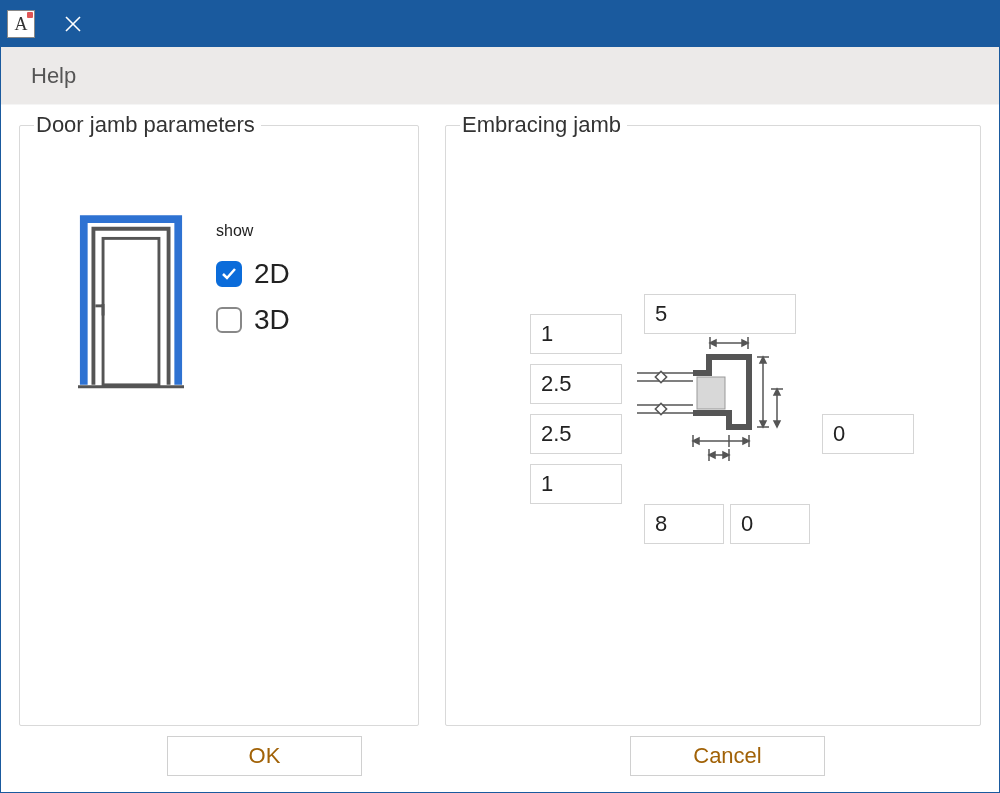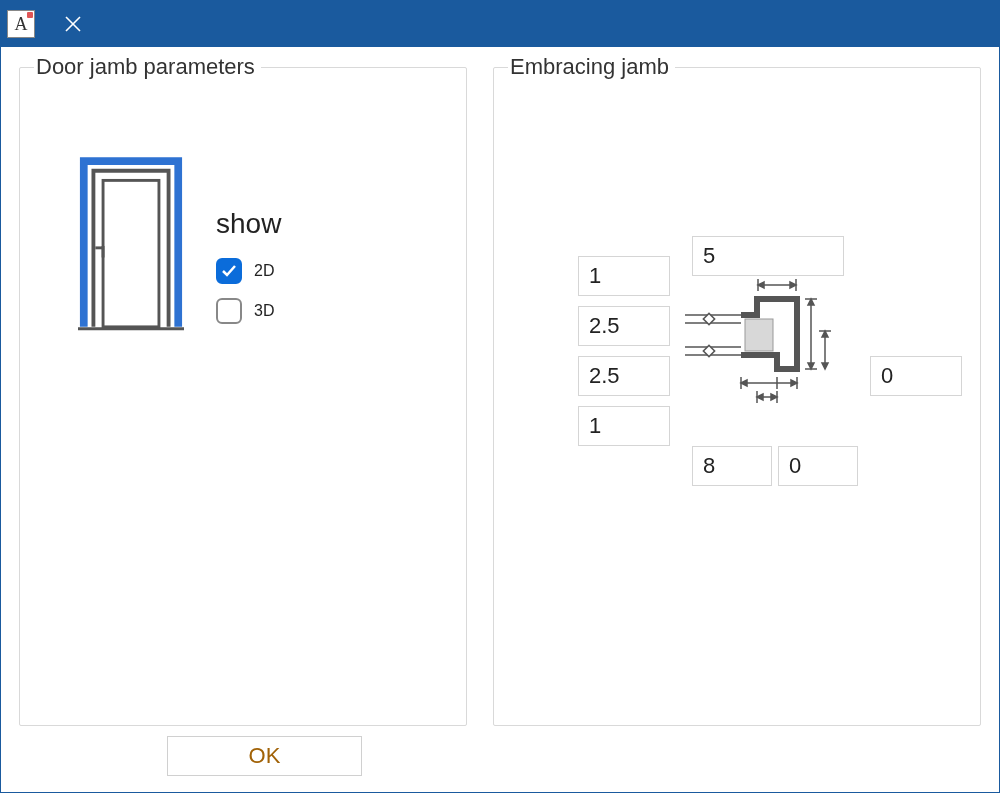--- a/index.html
+++ b/index.html
@@ -90,55 +90,55 @@
     flex: 1;
     display: flex;
     gap: 26px;
   }
   .panel {
     border: 1px solid #d9d9d9;
     border-radius: 2px;
     padding: 0 14px 14px 14px;
     position: relative;
   }
-  .panel-left { width: 448px; }
+  .panel-left { width: 400px; }
   .panel-right { flex: 1; }
   .panel-title {
     font-size: 22px;
     color: #333;
     background: #fff;
     position: relative;
     top: -14px;
     display: inline-block;
     padding: 0 6px 0 2px;
   }
   .left-content {
     display: flex;
     align-items: flex-start;
     gap: 32px;
     padding: 60px 0 0 44px;
   }
   .door-svg { width: 106px; height: 180px; }
   .show-block { padding-top: 10px; }
-  .show-label { font-size: 28px; color: #222; margin-bottom: 18px; margin-top: 44px; }
+  .show-label { font-size: 16px; color: #222; margin-bottom: 18px; }
   .check-row { display: flex; align-items: center; gap: 12px; margin-bottom: 14px; cursor: pointer; }
   .checkbox {
     width: 26px; height: 26px;
     border: 2px solid #888;
     border-radius: 6px;
     display: flex;
     align-items: center;
     justify-content: center;
   }
   .checkbox.checked {
     background: #0b6cda;
     border-color: #0b6cda;
   }
   .checkbox.checked svg { width: 16px; height: 16px; }
-  .check-label { font-size: 16px; color: #222; }
+  .check-label { font-size: 28px; color: #222; }
 
   .right-content {
     position: relative;
     width: 100%;
     height: 420px;
   }
   .num-input {
     position: absolute;
     height: 40px;
     border: 1px solid #d5d5d5;
@@ -185,20 +185,23 @@
       <span>A</span>
     </div>
     <div class="titlebar-close">
       <svg width="16" height="16" viewBox="0 0 16 16">
         <line x1="1" y1="1" x2="15" y2="15" stroke="#fff" stroke-width="1.6"></line>
         <line x1="15" y1="1" x2="1" y2="15" stroke="#fff" stroke-width="1.6"></line>
       </svg>
     </div>
   </div>
 
+  <div class="menubar">
+    <div class="menubar-item">Help</div>
+  </div>
 
   <div class="body-area">
     <div class="panels">
 
       <div class="panel panel-left">
         <div class="panel-title">Door jamb parameters</div>
         <div class="left-content">
           <svg class="door-svg" viewBox="0 0 110 180">
 
             <polyline points="6,176 6,4 104,4 104,176" fill="none" stroke="#2e72d2" stroke-width="8"></polyline>
@@ -299,16 +302,17 @@
             </g>
           </svg>
 
         </div>
       </div>
 
     </div>
 
     <div class="footer">
       <div class="btn btn-ok">OK</div>
+      <div class="btn btn-cancel">Cancel</div>
     </div>
   </div>
 
 </div>
 
 </body></html>

